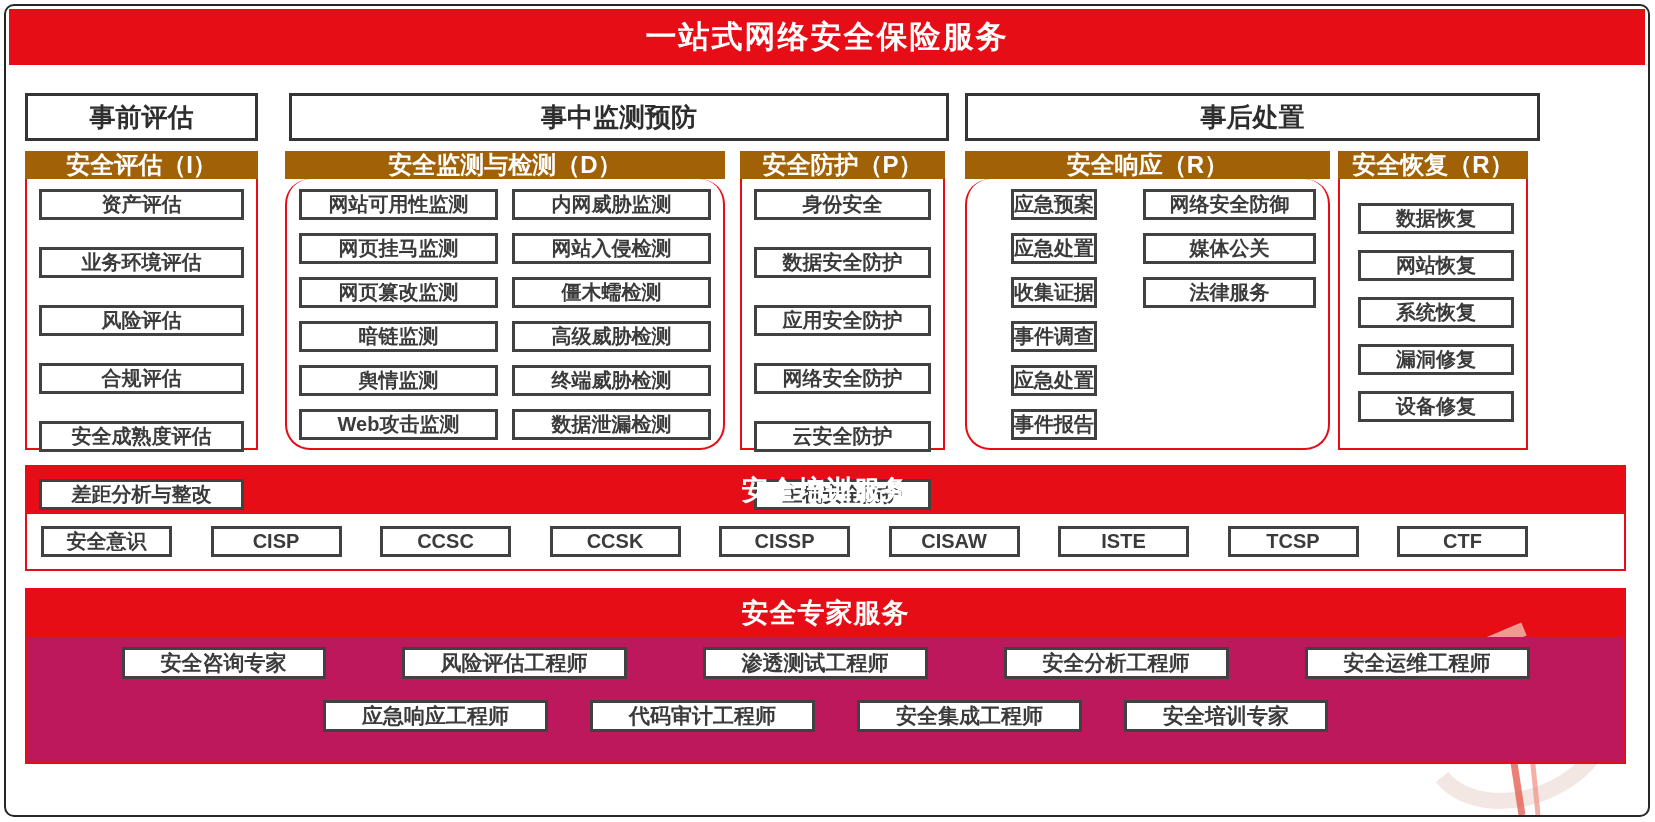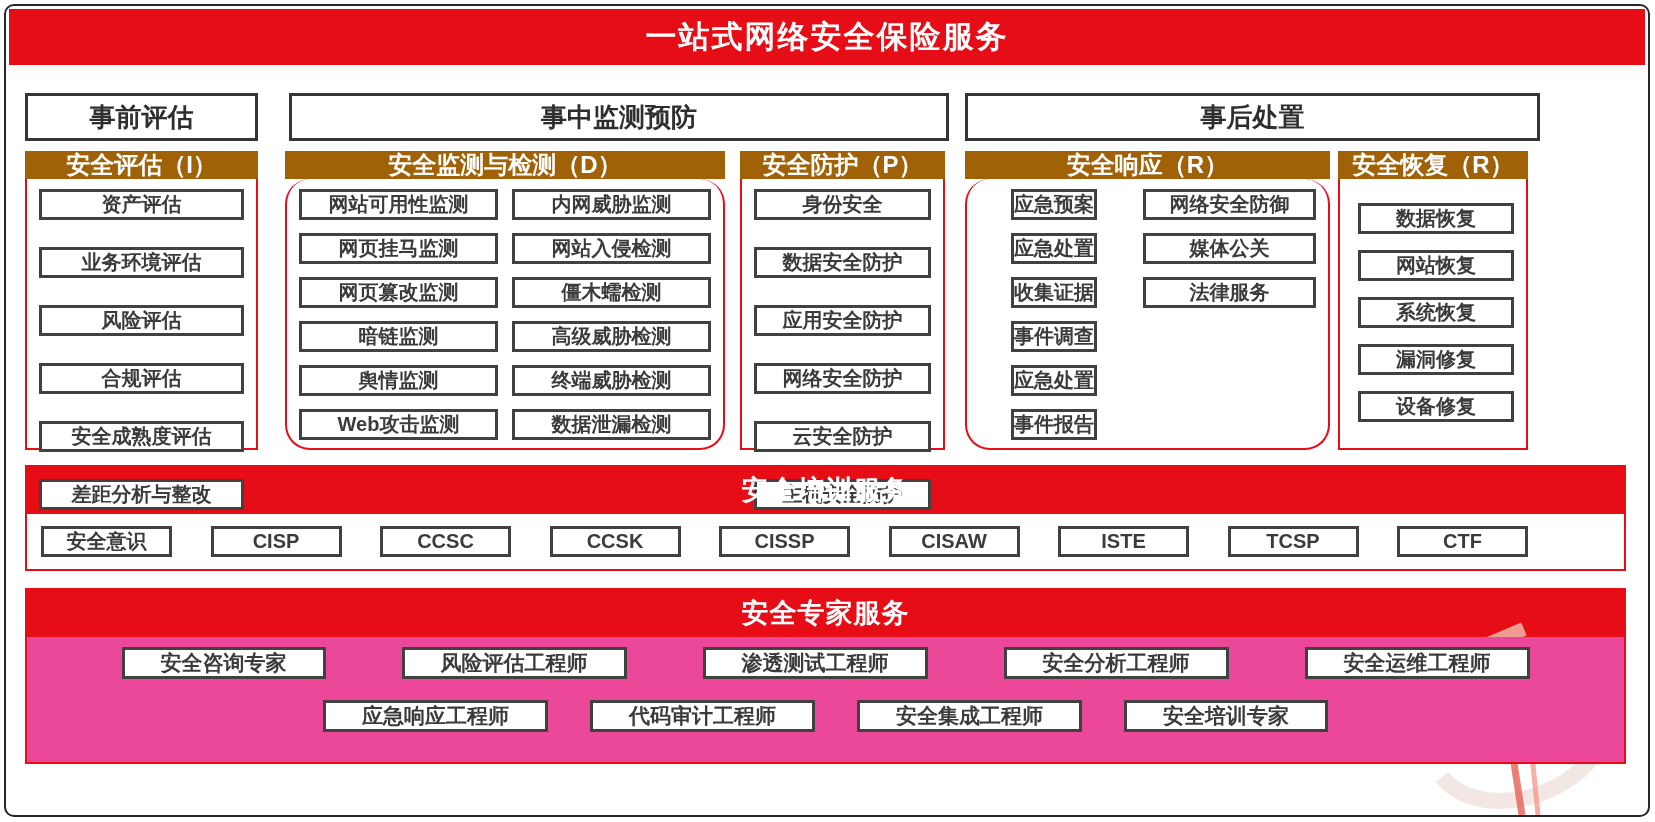--- a/index.html
+++ b/index.html
@@ -78,21 +78,21 @@
     color:#fff; font-size:27px; font-weight:bold;
     letter-spacing:1px;
   }
   .t-body{
     border:2px solid #e60d16; border-top:0; background:#fff;
     padding:12px 96px 12px 14px;
     display:flex; justify-content:space-between;
   }
   .tbox{ width:131px; }
   .e-body{
-    border:2px solid #e60d16; border-top:0; background:#ec4899;
+    border:2px solid #e60d16; border-top:0; background:#be185d;
     padding:10px 0 30px;
     display:flex; flex-direction:column; gap:21px;
     position:relative; z-index:1;
   }
   .e-row{ display:flex; justify-content:center; }
   .e-row.r1{ gap:76px; }
   .e-row.r2{ gap:42px; }
   .ebox{ height:32px; padding:0 36px; font-size:21px; }
 
   .watermark{

